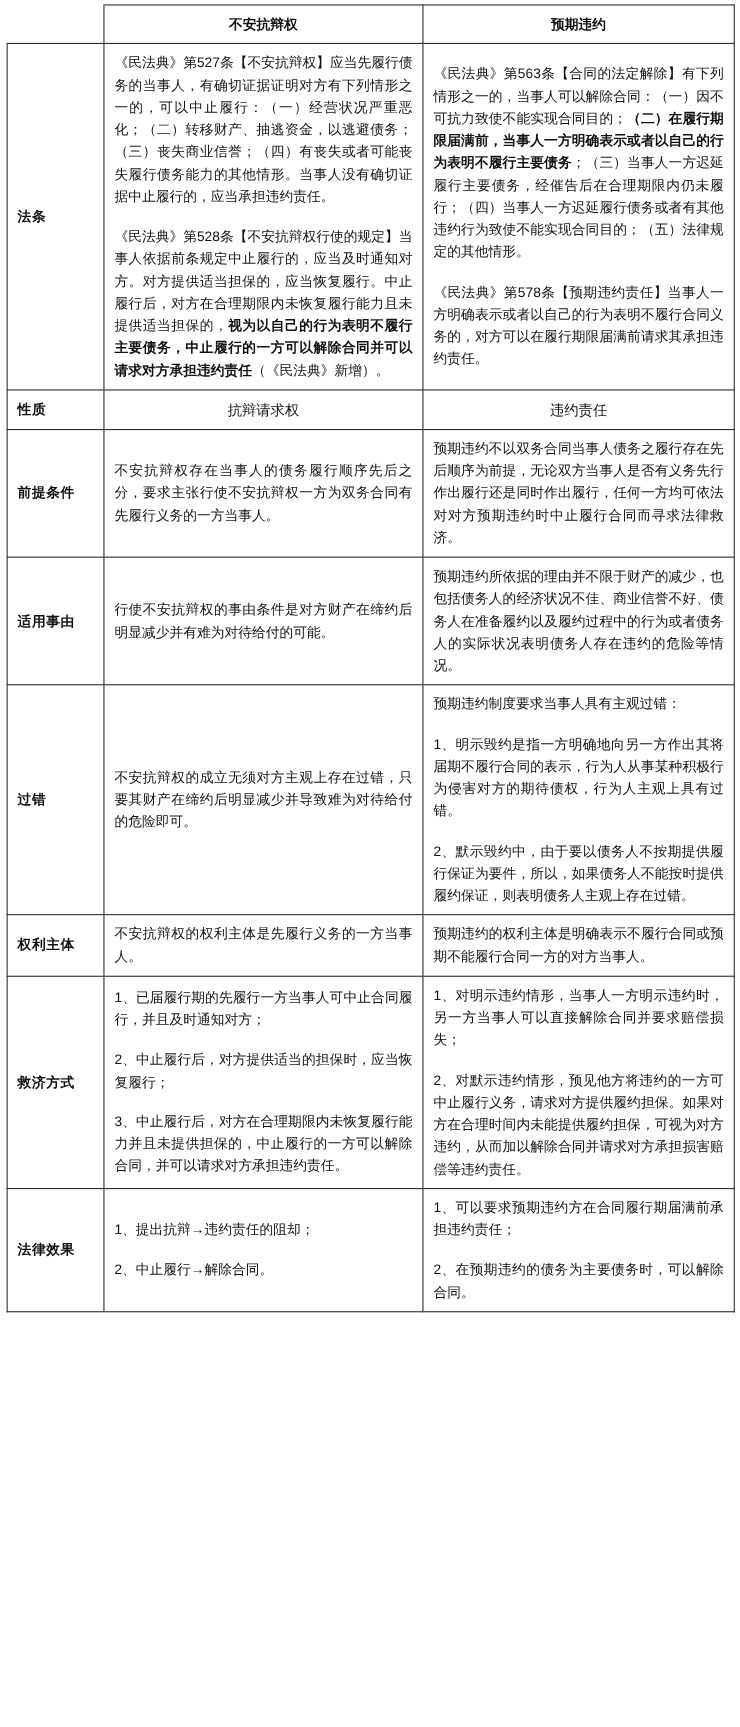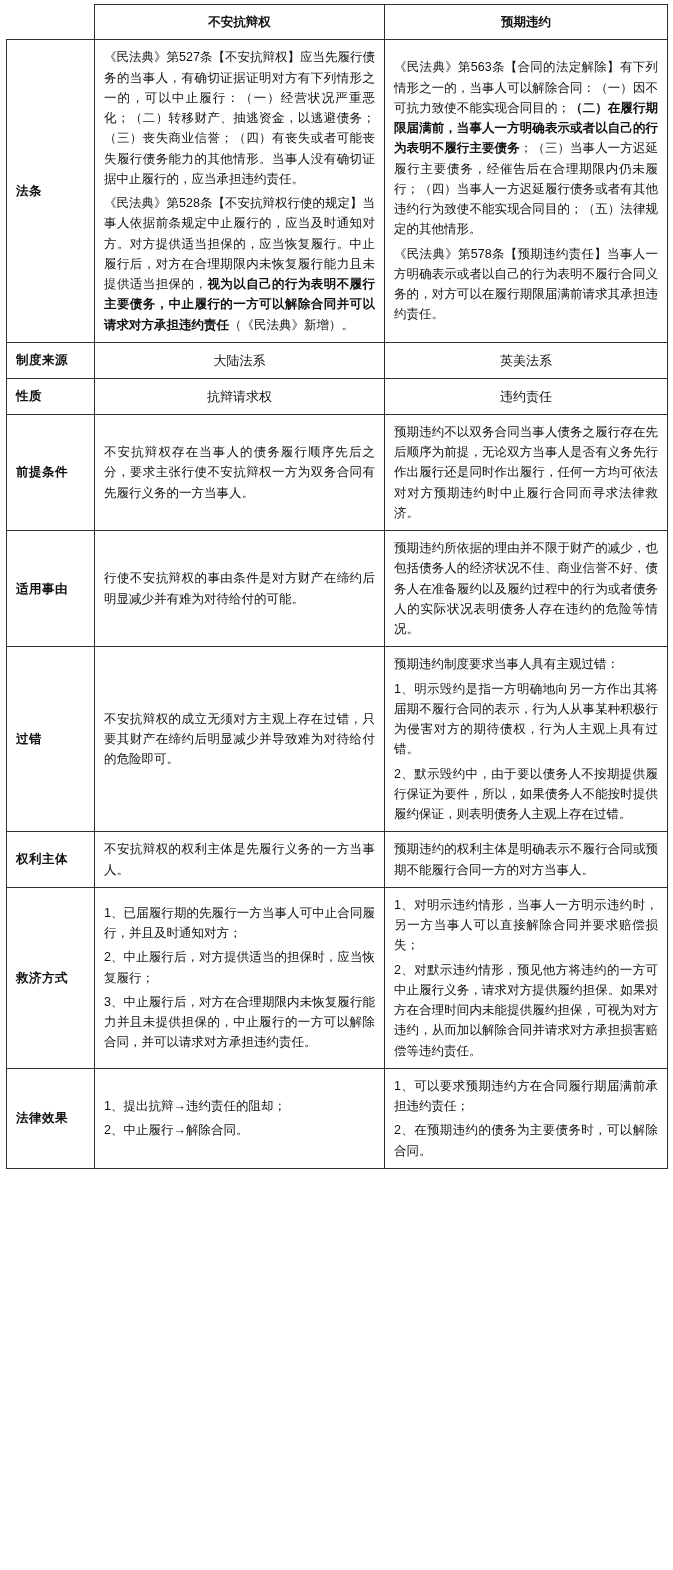--- a/index.html
+++ b/index.html
@@ -51,21 +51,21 @@
   }
   td.cell {
     text-align: justify;
     text-justify: inter-ideograph;
   }
   td.cell.center {
     text-align: center;
     font-size: 13px;
   }
   .para { margin: 0 0 0 0; }
-  .para + .para { margin-top: 4px; }
+  .para + .para { margin-top: 16px; }
   b { font-weight: bold; }
 </style>
 </head>
 <body>
 
 <div class="sheet">
   <table class="compare">
     <colgroup>
       <col class="c0">
         <col class="c1">
@@ -81,29 +81,20 @@
     <tbody id="tbody">
         <tr>
           <td class="rowhead">法条</td>
           <td class="cell">
             <div class="para"><span>《民法典》第527条【不安抗辩权】应当先履行债务的当事人，有确切证据证明对方有下列情形之一的，可以中止履行：（一）经营状况严重恶化；（二）转移财产、抽逃资金，以逃避债务；（三）丧失商业信誉；（四）有丧失或者可能丧失履行债务能力的其他情形。当事人没有确切证据中止履行的，应当承担违约责任。</span></div>
             <div class="para"><span>《民法典》第528条【不安抗辩权行使的规定】当事人依据前条规定中止履行的，应当及时通知对方。对方提供适当担保的，应当恢复履行。中止履行后，对方在合理期限内未恢复履行能力且未提供适当担保的，</span><b>视为以自己的行为表明不履行主要债务</b><b>，中止履行的一方可以解除合同并可以请求对方承担违约责任</b><span>（《民法典》新增）。</span></div>
           </td>
           <td class="cell">
             <div class="para"><span>《民法典》第563条【合同的法定解除】有下列情形之一的，当事人可以解除合同：（一）因不可抗力致使不能实现合同目的；</span><b>（二）在履行期限届满前，当事人一方明确表示或者以自己的行为表明不履行主要债务</b><span>；（三）当事人一方迟延履行主要债务，经催告后在合理期限内仍未履行；（四）当事人一方迟延履行债务或者有其他违约行为致使不能实现合同目的；（五）法律规定的其他情形。</span></div>
             <div class="para"><span>《民法典》第578条【预期违约责任】当事人一方明确表示或者以自己的行为表明不履行合同义务的，对方可以在履行期限届满前请求其承担违约责任。</span></div>
-          </td>
-        </tr>
-        <tr>
-          <td class="rowhead">制度来源</td>
-          <td class="cell center">
-            <div class="para"><span>大陆法系</span></div>
-          </td>
-          <td class="cell center">
-            <div class="para"><span>英美法系</span></div>
           </td>
         </tr>
         <tr>
           <td class="rowhead">性质</td>
           <td class="cell center">
             <div class="para"><span>抗辩请求权</span></div>
           </td>
           <td class="cell center">
             <div class="para"><span>违约责任</span></div>
           </td>

